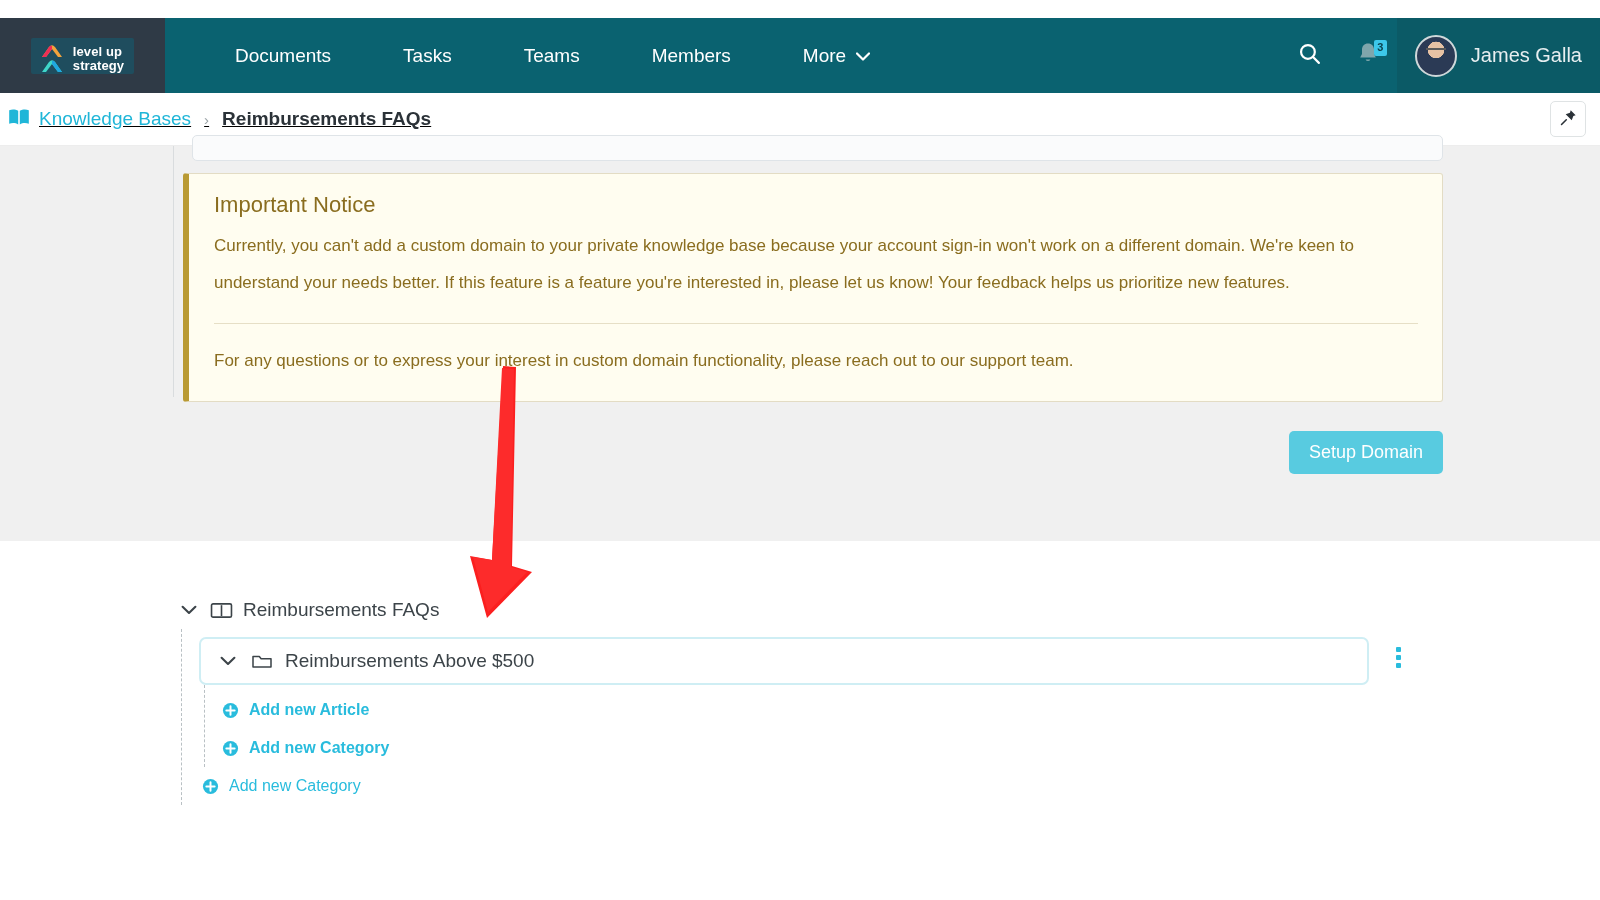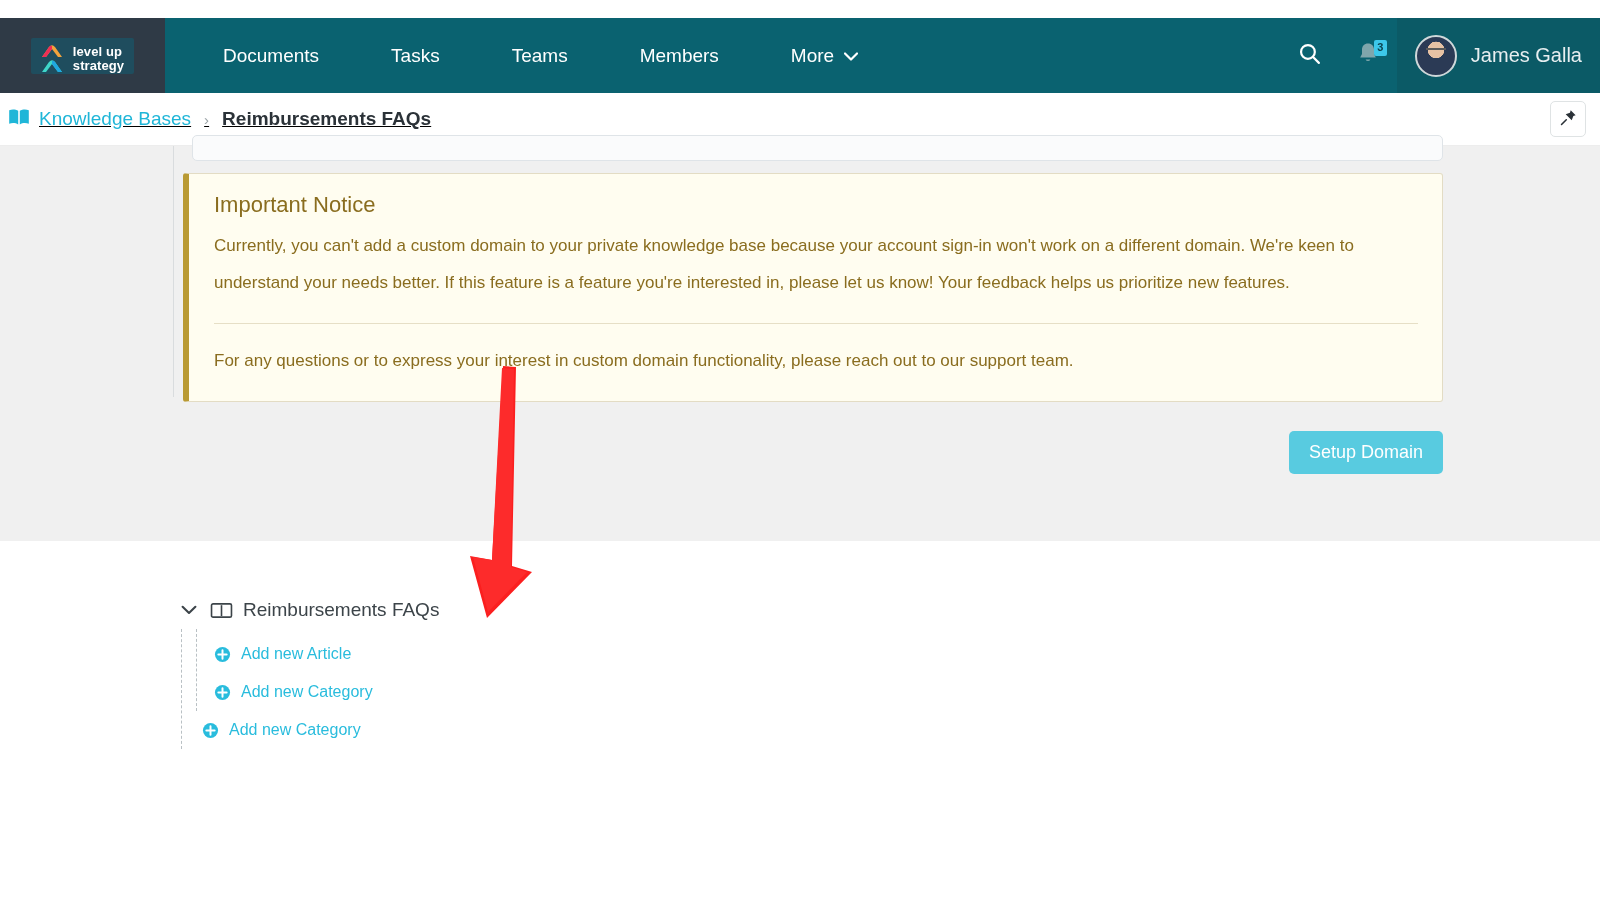--- a/index.html
+++ b/index.html
@@ -43,21 +43,21 @@
     font-size: 13px;
     line-height: 14px;
     font-weight: 700;
     letter-spacing: .1px;
   }
 
   .nav-links {
     display: flex;
     align-items: center;
     flex: 1 1 auto;
-    padding-left: 22px;
+    padding-left: 34px;
   }
   .nav-link {
     color: #ffffff;
     font-size: 19px;
     padding: 0 36px;
     height: 100%;
     display: flex;
     align-items: center;
     cursor: pointer;
     white-space: nowrap;
@@ -305,22 +305,23 @@
     cursor: pointer;
   }
   .kebab span {
     width: 5px; height: 5px; border-radius: 1px; background: #29bcdd;
     display: block;
   }
   .cat-label { color: #3c4449; font-size: 19px; }
 
   .sub-children {
     position: relative;
-    margin-left: 15px;
+    margin-left: 23px;
     padding-top: 6px;
+    font-weight: bold;
   }
   .add-link {
     display: flex;
     align-items: center;
     gap: 10px;
     color: #29bcdd;
     font-size: 16px;
     height: 38px;
     padding-left: 18px;
     cursor: pointer;
@@ -469,20 +470,40 @@
           <rect x="1.5" y="3" width="21" height="14" rx="1.6" fill="none" stroke="#3c4449" stroke-width="1.7"></rect>
           <path d="M12 4.4 V15.8" stroke="#3c4449" stroke-width="1.7"></path>
         </svg>
       </span>
       <span class="root-label">Reimbursements FAQs</span>
     </div>
 
     <div class="children">
       <div class="vline"></div>
 
+      <div class="cat-row">
+        <div class="cat-box">
+          <span class="chev">
+            <svg viewBox="0 0 16 10" width="16" height="10" aria-hidden="true">
+              <path d="M1.6 1.8 L8 8 L14.4 1.8" fill="none" stroke="#3c4449" stroke-width="2.1" stroke-linecap="round" stroke-linejoin="round"></path>
+            </svg>
+          </span>
+          <span class="ic">
+            <svg viewBox="0 0 24 20" width="22" height="18" aria-hidden="true">
+              <path d="M2 5 H9 L11 7.4 H22 V16.6 H2 Z" fill="none" stroke="#3c4449" stroke-width="1.7" stroke-linejoin="round"></path>
+            </svg>
+          </span>
+          <span class="cat-label">Reimbursements Above $500</span>
+        </div>
+        <div class="kebab">
+          <span></span>
+            <span></span>
+            <span></span>
+        </div>
+      </div>
 
       <div class="sub-children">
         <div class="vline"></div>
 
         <div class="add-link">
           <span class="plus">
             <svg viewBox="0 0 18 18" width="17" height="17" aria-hidden="true">
               <circle cx="9" cy="9" r="8" fill="#29bcdd"></circle>
               <path d="M9 4.6 V13.4 M4.6 9 H13.4" stroke="#ffffff" stroke-width="2.1" stroke-linecap="round"></path>
             </svg>

